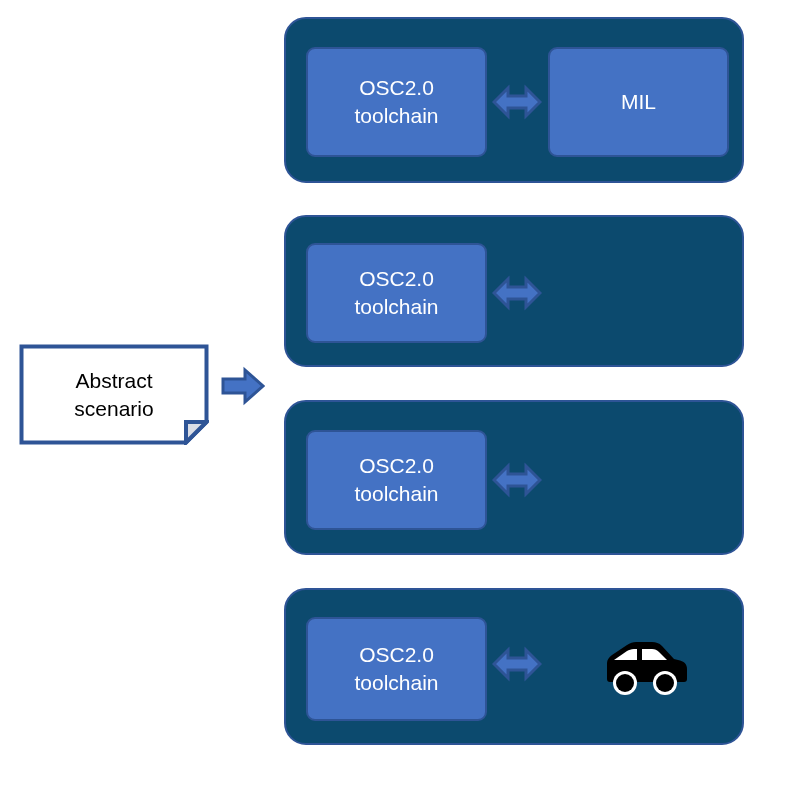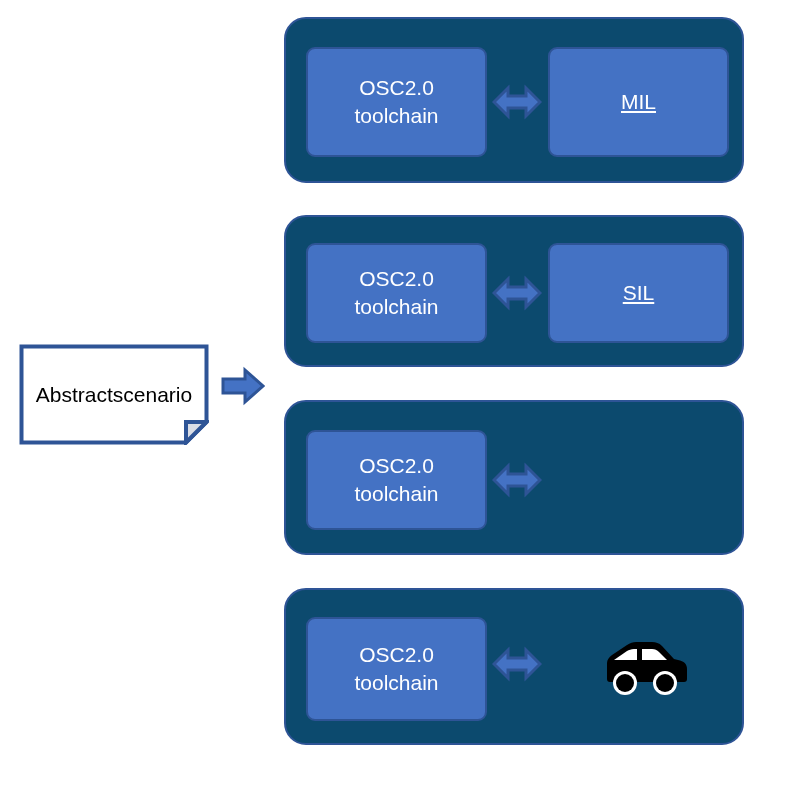--- a/index.html
+++ b/index.html
@@ -31,21 +31,21 @@
     height: 101px;
   }
   .doc-shape svg { display: block; }
   .doc-label {
     position: absolute;
     left: 0;
     top: 0;
     width: 190px;
     height: 101px;
     display: flex;
-    flex-direction: row;
+    flex-direction: column;
     align-items: center;
     justify-content: center;
     line-height: 1.30;
     font-size: 21px;
     color: #000000;
     text-align: center;
     pointer-events: none;
   }
 
   
@@ -90,21 +90,20 @@
   }
   .bluebox .ln { display: block; }
 
   .box-left {
     left: 20px;
     width: 181px;
   }
   .box-right {
     left: 262px;
     width: 181px;
-    text-decoration: underline;
   }
 
   .row-1 .box-left,  .row-1 .box-right  { top: 28px; height: 110px; }
   .row-2 .box-left,  .row-2 .box-right  { top: 26px; height: 100px; }
   .row-3 .box-left,  .row-3 .box-right  { top: 28px; height: 100px; }
   .row-4 .box-left                      { top: 27px; height: 104px; }
 
   
   .dbl-arrow {
     position: absolute;
@@ -165,23 +164,20 @@
 
   <div class="row row-2">
     <div class="bluebox box-left">
       <span class="ln">OSC2.0</span>
       <span class="ln">toolchain</span>
     </div>
     <div class="dbl-arrow">
       <svg width="50" height="42" viewBox="0 0 50 42">
         <path d="M2 21 L16 7 V15 H34 V7 L48 21 L34 35 V27 H16 V35 Z" fill="#4472C4" stroke="#2E5496" stroke-width="3" stroke-linejoin="miter"></path>
       </svg>
-    </div>
-    <div class="bluebox box-right">
-      <span class="ln">SIL</span>
     </div>
   </div>
 
   <div class="row row-3">
     <div class="bluebox box-left">
       <span class="ln">OSC2.0</span>
       <span class="ln">toolchain</span>
     </div>
     <div class="dbl-arrow">
       <svg width="50" height="42" viewBox="0 0 50 42">

